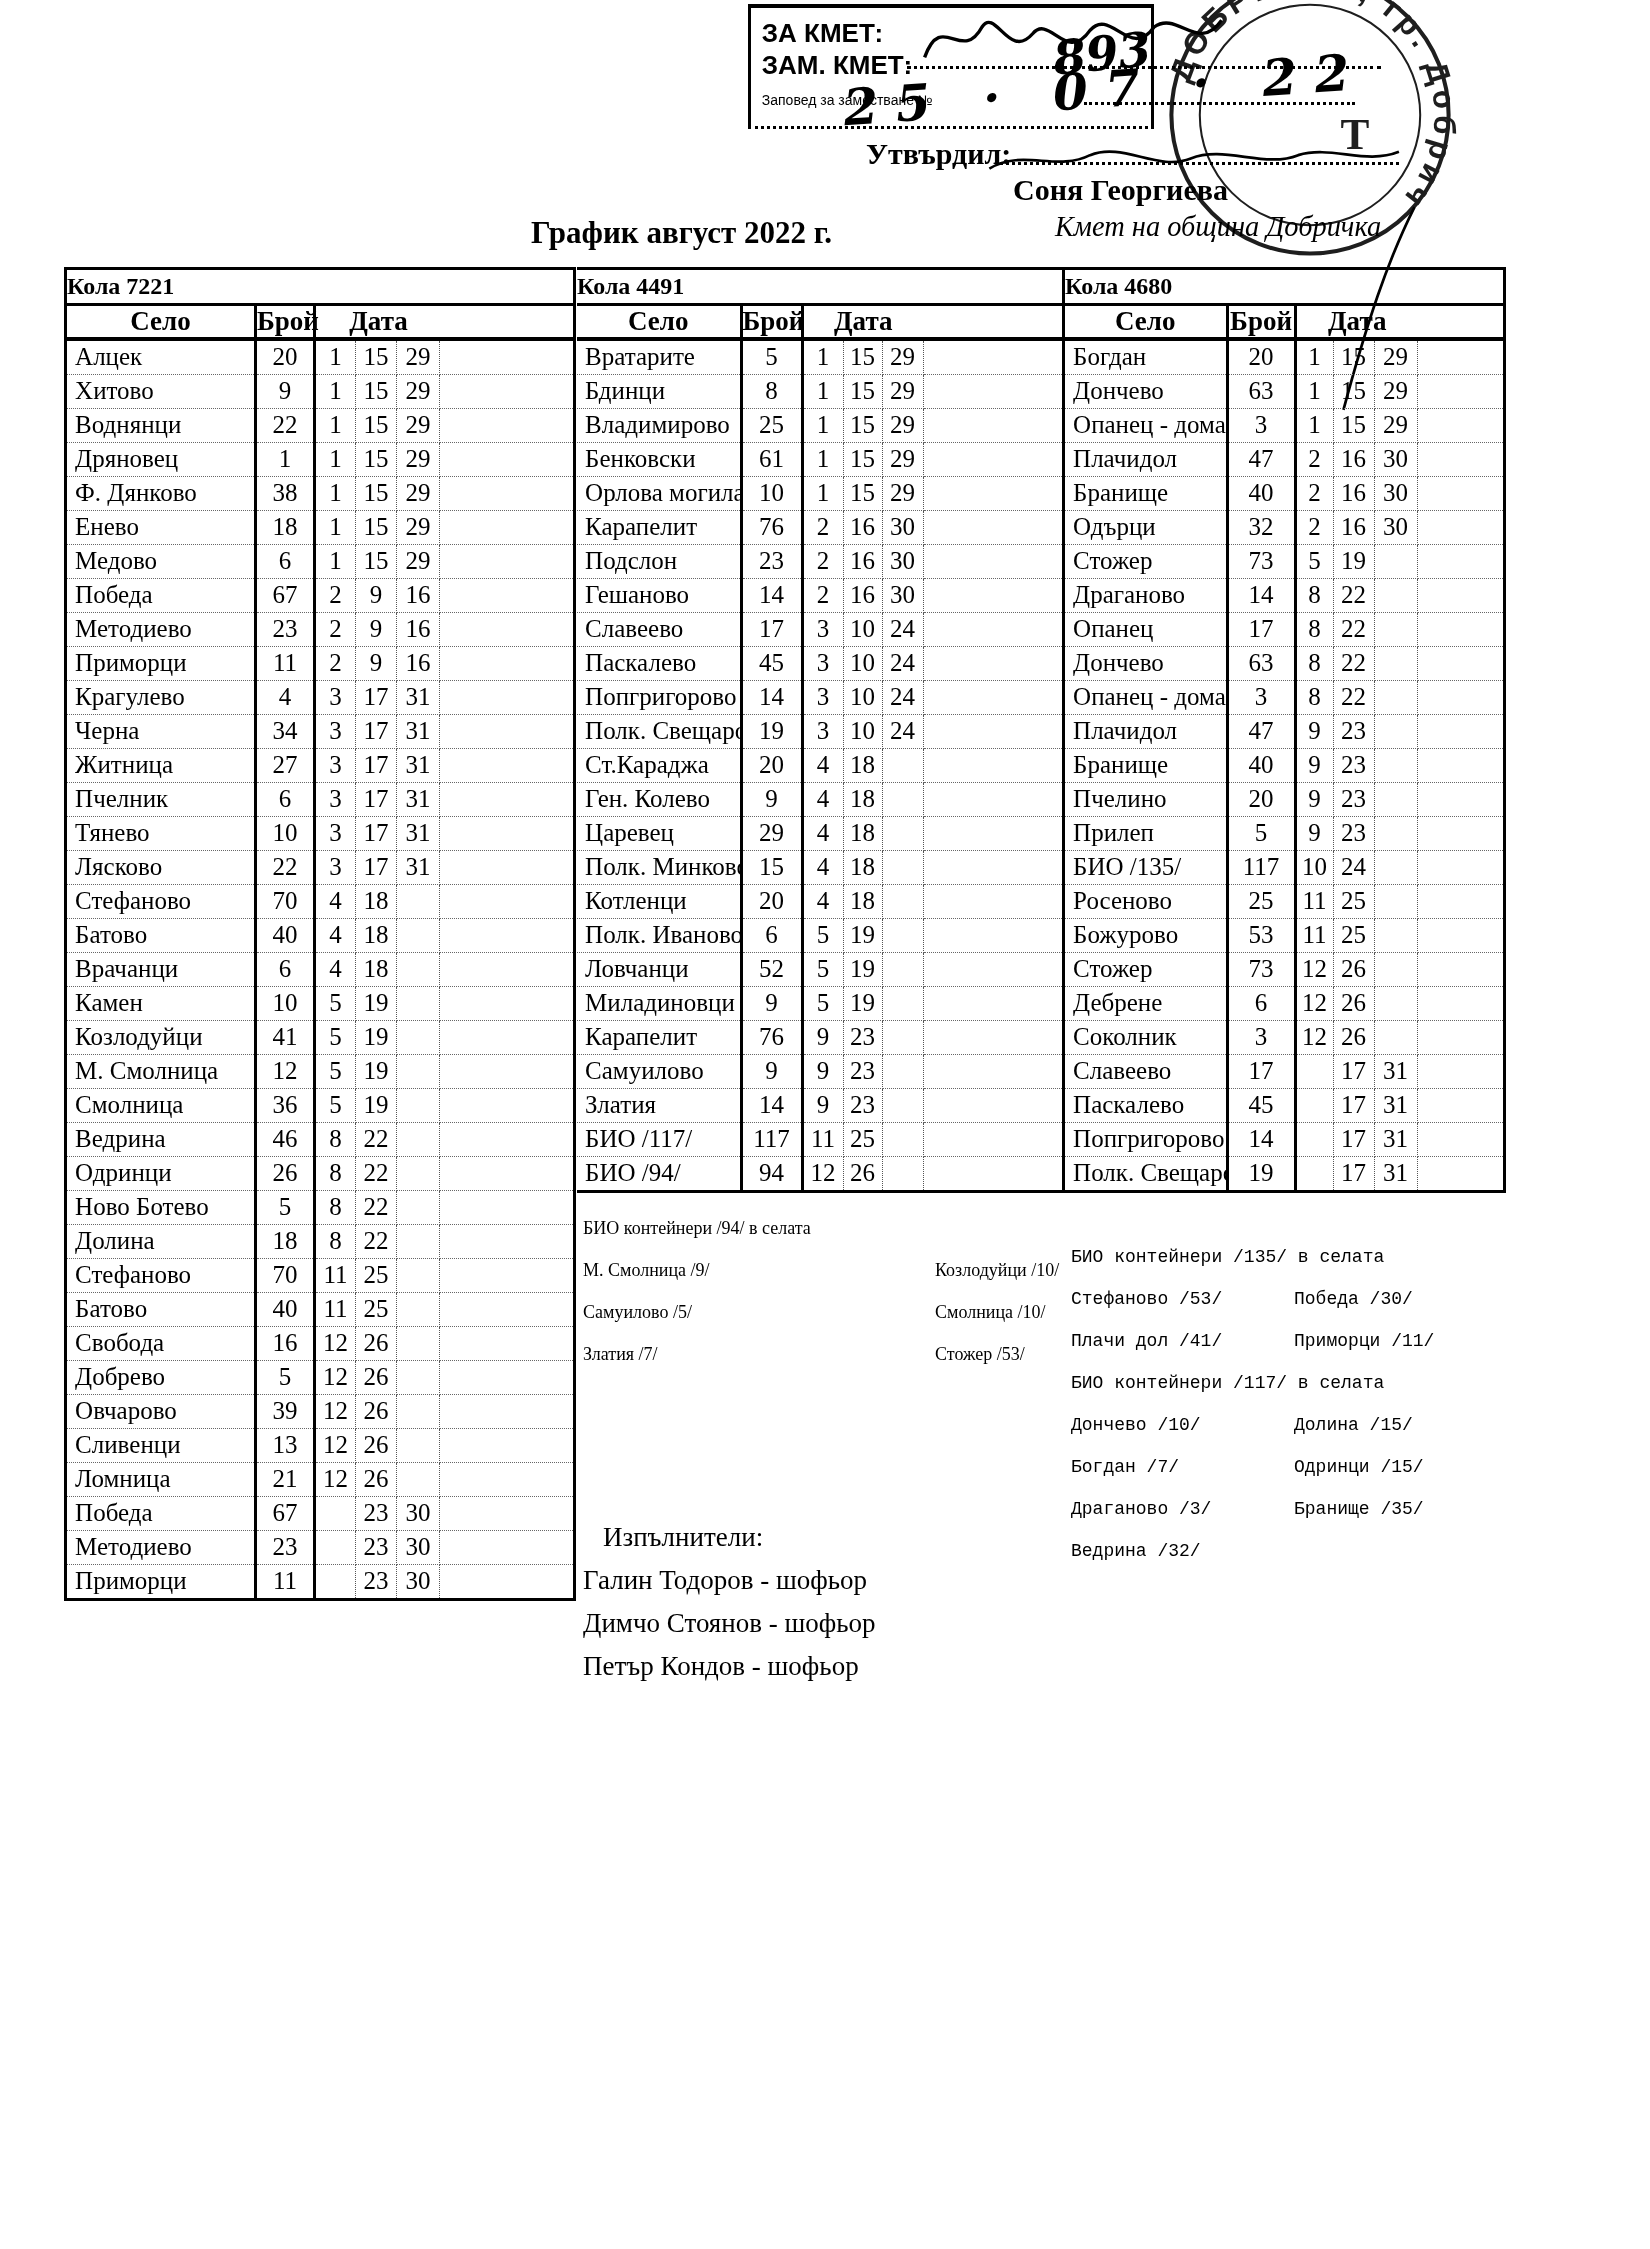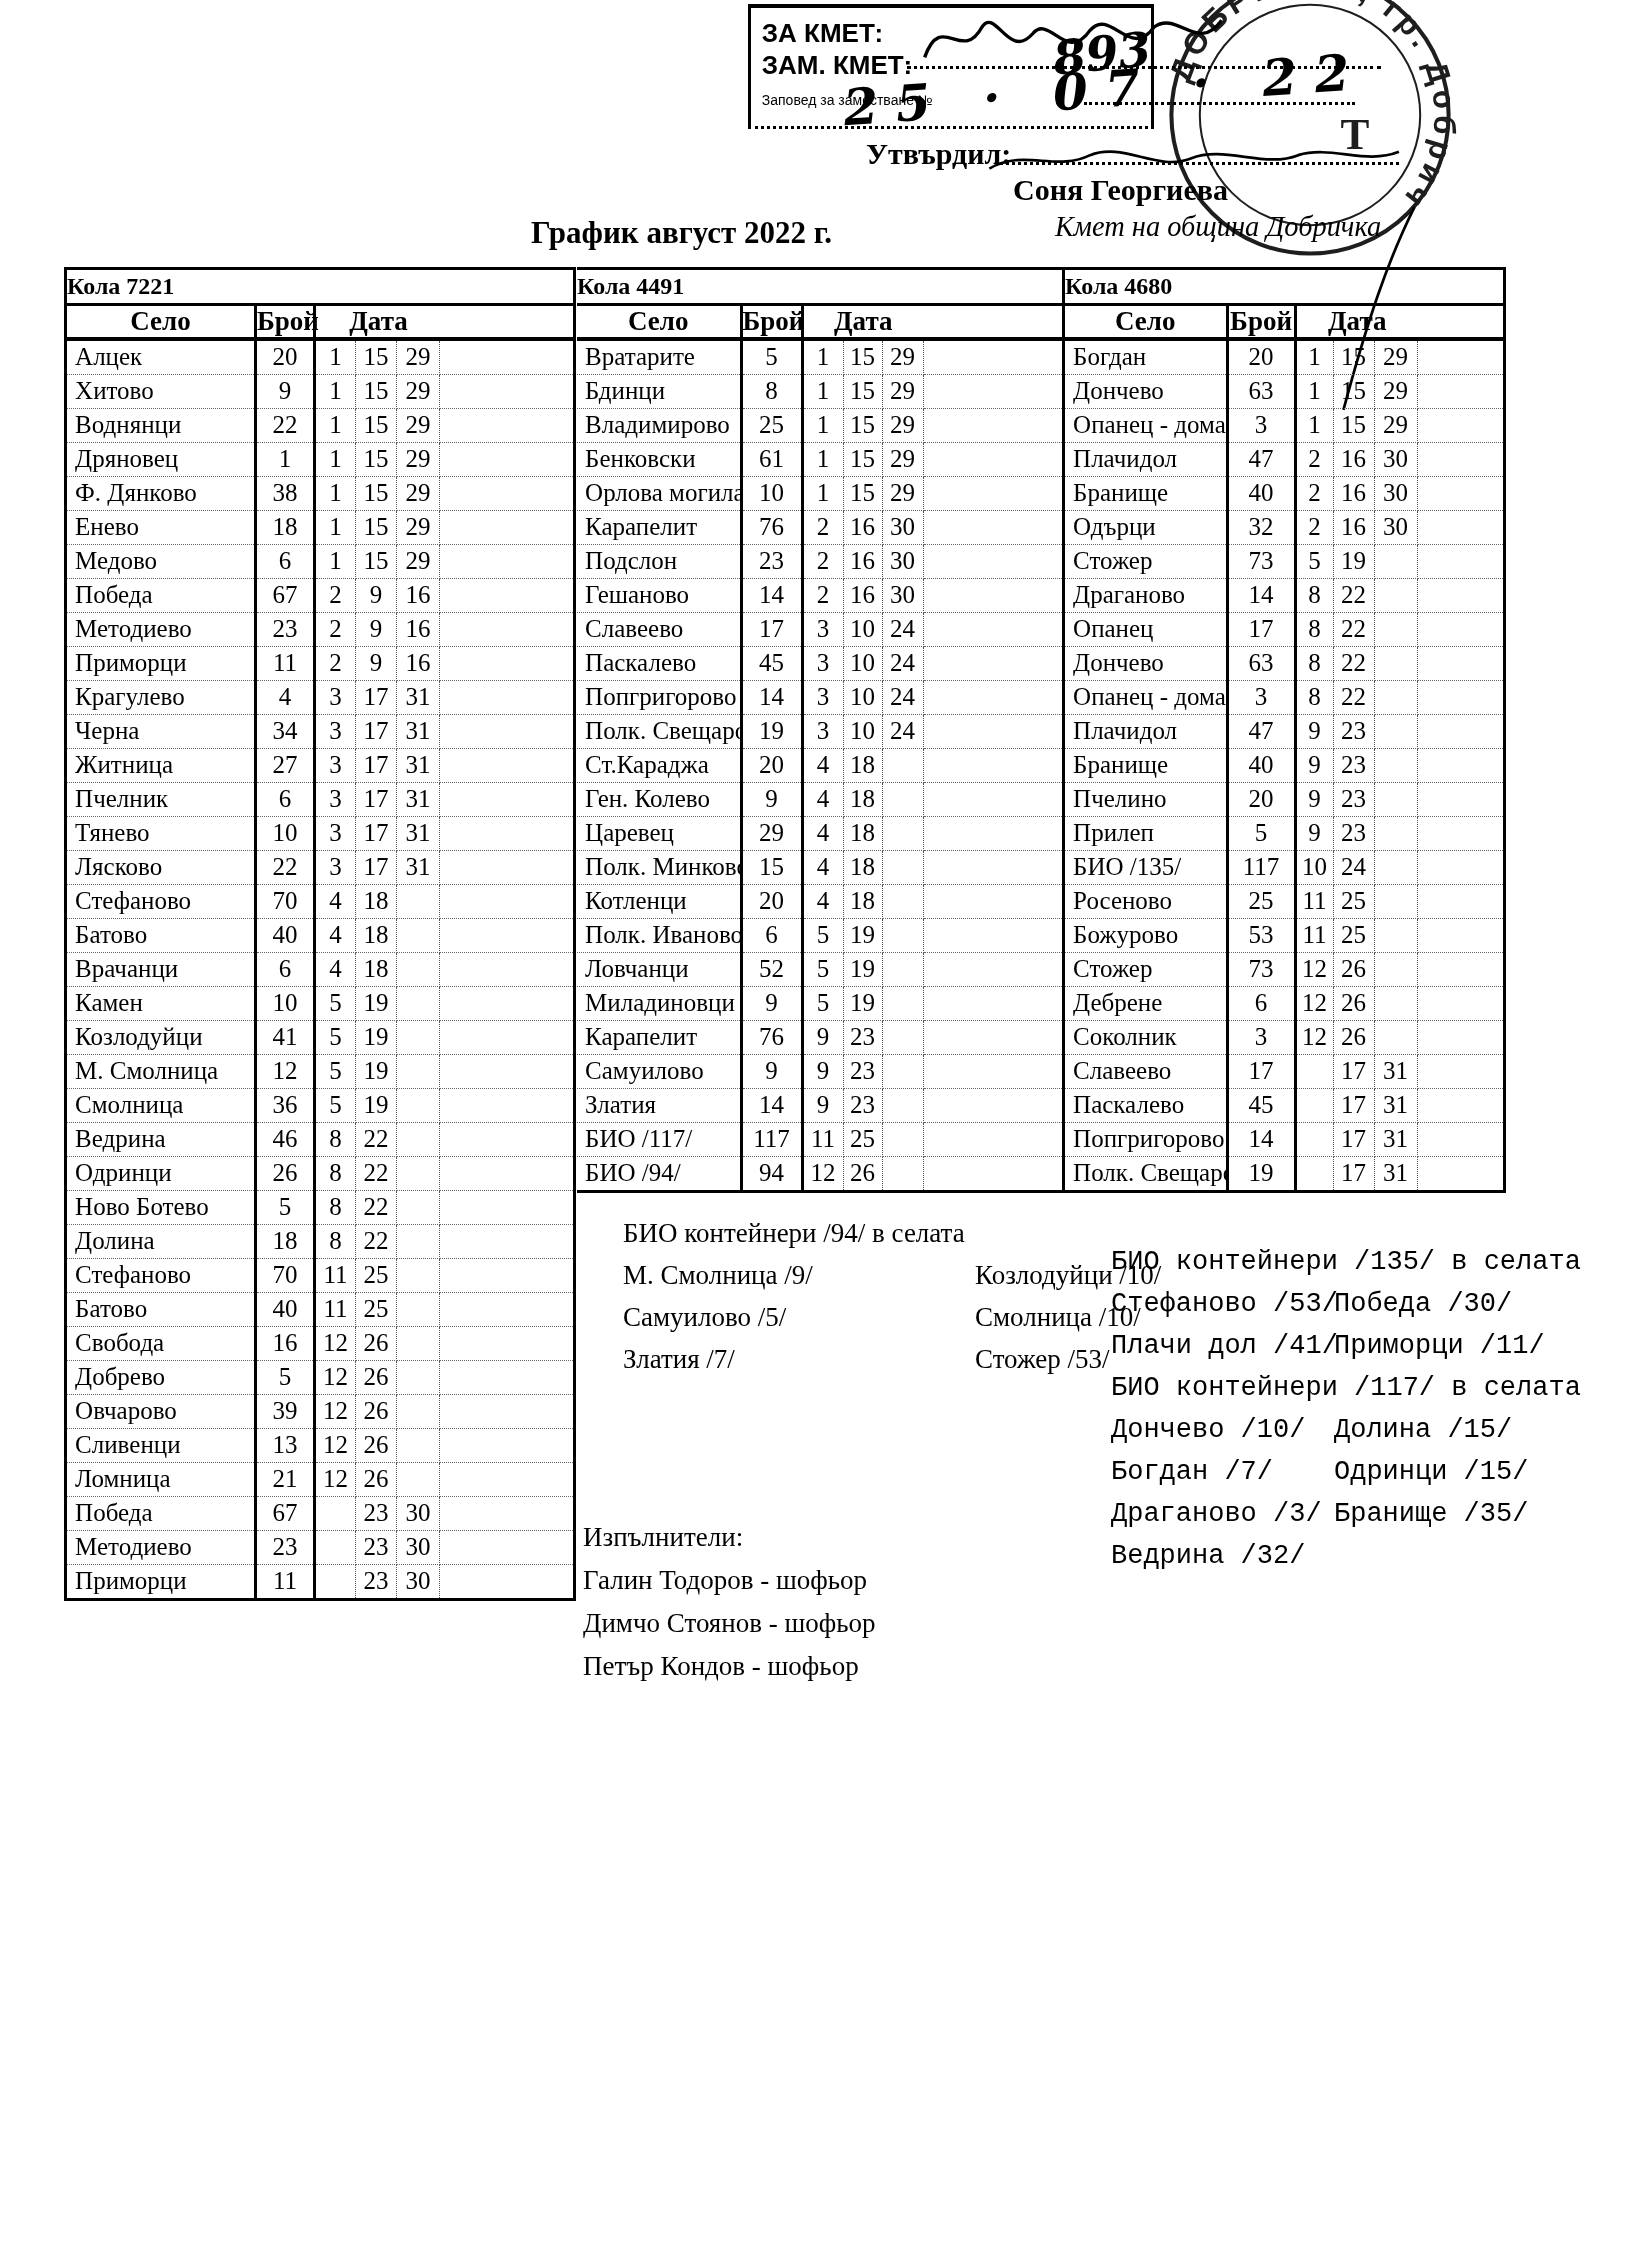--- a/index.html
+++ b/index.html
@@ -64,30 +64,30 @@
   #t2 th.c-datehdr{padding-right:85px;}
 
   #t0 col.w-name{width:190px}#t0 col.w-count{width:59px}
   #t0 col.w-d1{width:41px}#t0 col.w-d2{width:41px}#t0 col.w-d3{width:43px}
   #t1 col.w-name{width:164px}#t1 col.w-count{width:61px}
   #t1 col.w-d1{width:41px}#t1 col.w-d2{width:39px}#t1 col.w-d3{width:41px}
   #t2 col.w-name{width:162px}#t2 col.w-count{width:68px}
   #t2 col.w-d1{width:38px}#t2 col.w-d2{width:41px}#t2 col.w-d3{width:43px}
 
   
-  .notes{position:absolute;font-size:27px;margin-left:40px;}
+  .notes{position:absolute;font-size:18px;}
   #notes-4491{left:583px;top:1218px;width:477px;}
   #notes-4680{left:1071px;top:1247px;width:575px;font-family:Liberation Mono, monospace;}
   .note-line{height:42px;white-space:nowrap;}
   .note-left{display:inline-block;}
   #notes-4491 .note-left{width:352px;}
   #notes-4680 .note-left{width:223px;}
 
   .executors{position:absolute;left:583px;top:1522px;font-size:27px;}
-  .exec-label{height:43px;}
+  .exec-label{height:43px;margin-left:20px;}
   .exec-line{height:43px;white-space:nowrap;}
 </style>
 </head>
 <body>
 
 <div class="page">
 
   <div class="doc-title">График август 2022 г.</div>
 
   <div class="approval-box">

